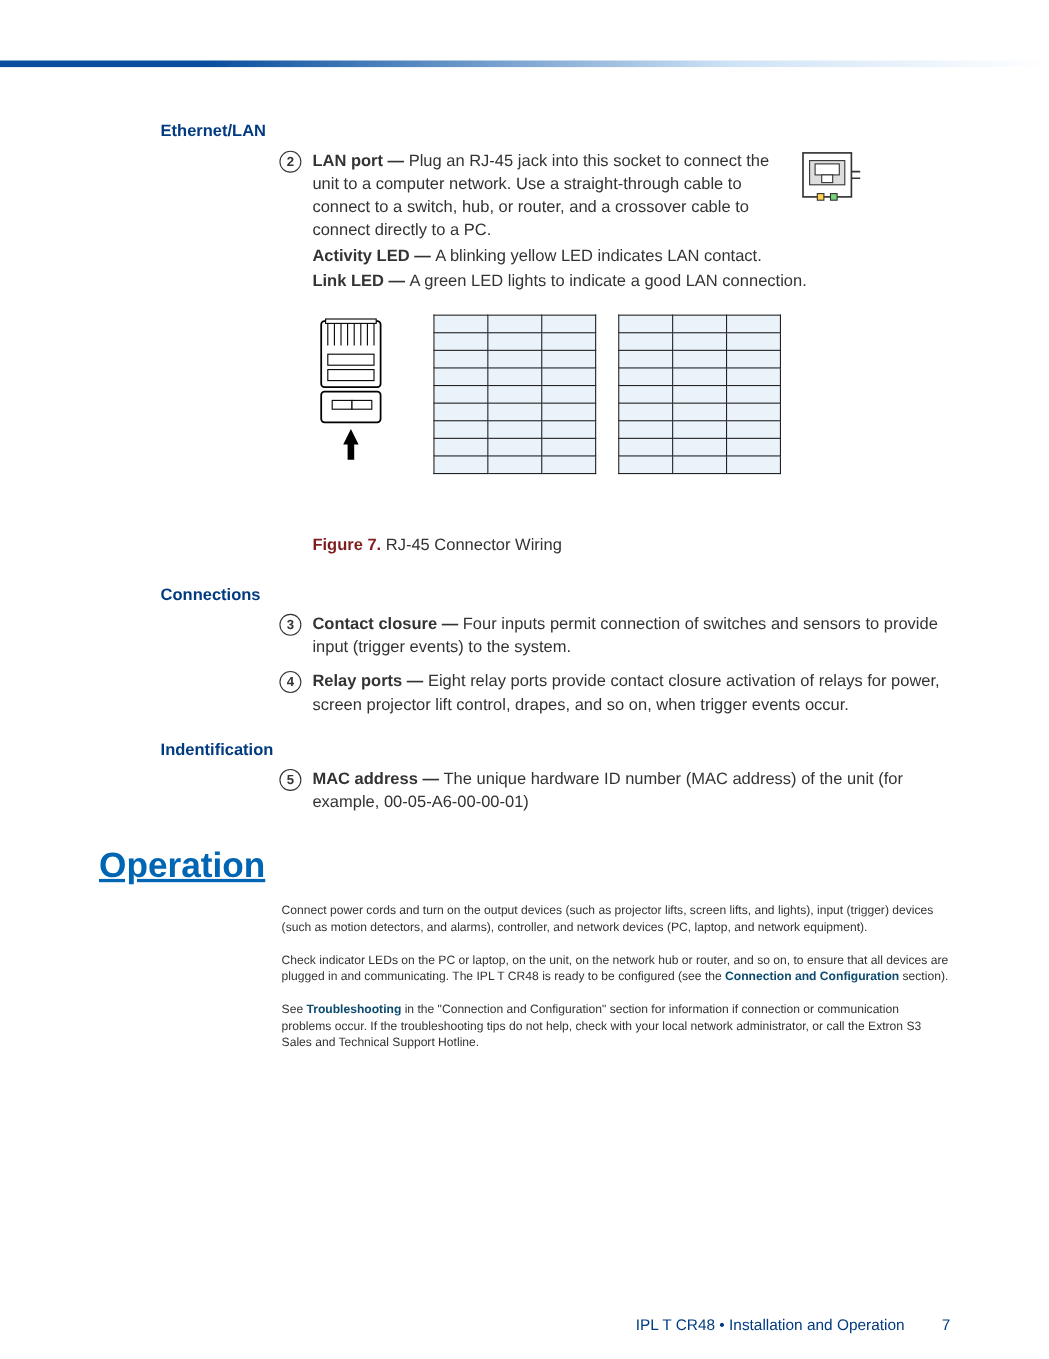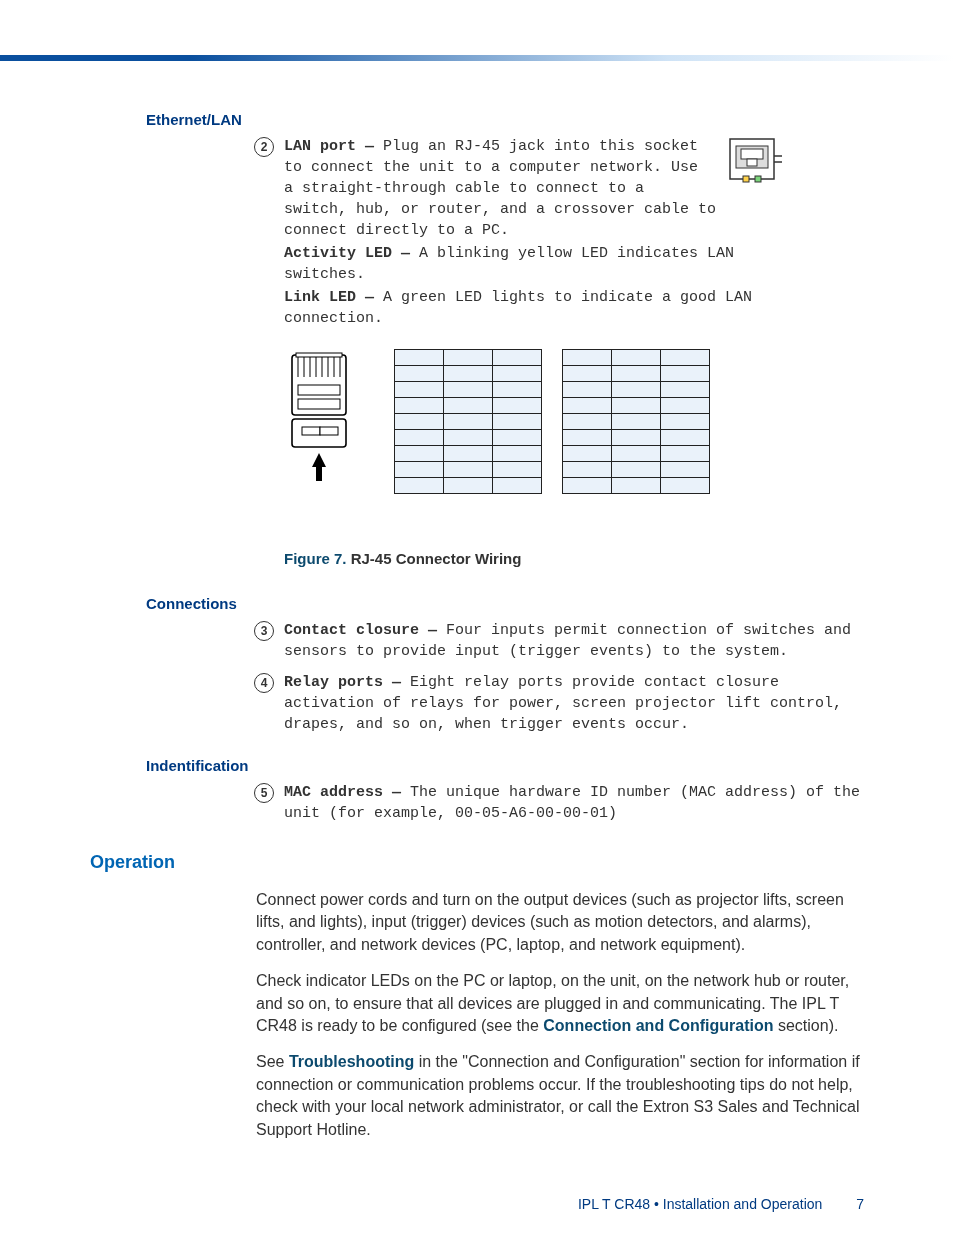--- a/index.html
+++ b/index.html
@@ -23,22 +23,23 @@
   }
   h3.section {
     color: #003a81;
     font-weight: bold;
     font-size: 15px;
     margin: 0 0 8px 56px;
   }
   h2.bigsection {
     color: #0065b3;
     font-weight: bold;
-    font-size: 18px;
+    font-size: 32px;
     margin: 28px 0 16px 0;
+    text-decoration: underline;
   }
   .item-block {
     margin-left: 194px;
     position: relative;
     padding-left: 0;
     font-size: 15px;
     line-height: 1.4;
     margin-bottom: 4px;
   }
   .item-block .num-circle {
@@ -47,31 +48,31 @@
     top: 1px;
     width: 18px;
     height: 18px;
     border: 1.4px solid #333;
     border-radius: 50%;
     font-size: 12px;
     text-align: center;
     line-height: 18px;
     font-weight: bold;
   }
-  .item-block p { margin: 0 0 2px 0; font-family: Liberation Mono, monospace; }
+  .item-block p { margin: 0 0 2px 0; }
   .fig-caption {
     margin-left: 194px;
     font-size: 15px;
     margin-top: 56px;
   }
-  .fig-caption .fignum { color: #0c4a6e; font-weight: bold; }
-  .fig-caption .figtitle { font-weight: bold; }
+  .fig-caption .fignum { color: #7f1d1d; font-weight: bold; }
+  .fig-caption .figtitle { font-weight: normal; }
   .body-text {
     margin-left: 166px;
-    font-size: 16px;
+    font-size: 11px;
     line-height: 1.4;
   }
   .body-text p { margin: 0 0 14px 0; }
   .link { color: #0c4a6e; font-weight: bold; }
   .footer {
     position: absolute;
     bottom: 23px;
     right: 90px;
     font-size: 14px;
     color: #003a81;
@@ -127,21 +128,21 @@
         <rect x="7" y="8" width="32" height="22" fill="#ddd" stroke="#333"></rect>
         <rect x="12" y="11" width="22" height="10" fill="#fff" stroke="#333"></rect>
         <rect x="18" y="21" width="10" height="7" fill="#fff" stroke="#333"></rect>
         <rect x="14" y="38" width="6" height="6" fill="#ffd24a" stroke="#333"></rect>
         <rect x="26" y="38" width="6" height="6" fill="#7bd47b" stroke="#333"></rect>
         <line x1="45" y1="18" x2="53" y2="18" stroke="#333" stroke-width="1.5"></line>
         <line x1="45" y1="24" x2="53" y2="24" stroke="#333" stroke-width="1.5"></line>
       </svg>
     </span>
     <p><strong>LAN port — </strong><span>Plug an RJ-45 jack into this socket to connect the unit to a computer network. Use a straight-through cable to connect to a switch, hub, or router, and a crossover cable to connect directly to a PC.</span></p>
-    <p><strong>Activity LED — </strong><span>A blinking yellow LED indicates LAN switches.</span></p>
+    <p><strong>Activity LED — </strong><span>A blinking yellow LED indicates LAN contact.</span></p>
     <p><strong>Link LED — </strong><span>A green LED lights to indicate a good LAN connection.</span></p>
   </div>
 
   <div class="diagram-row">
     <div class="rj45-block">
       <svg width="70" height="140" viewBox="0 0 70 140">
         <rect x="8" y="6" width="54" height="60" fill="#fff" stroke="#000" stroke-width="1.6" rx="3"></rect>
 
         <g stroke="#000" stroke-width="1">
           <line x1="14" y1="8" x2="14" y2="28"></line>

